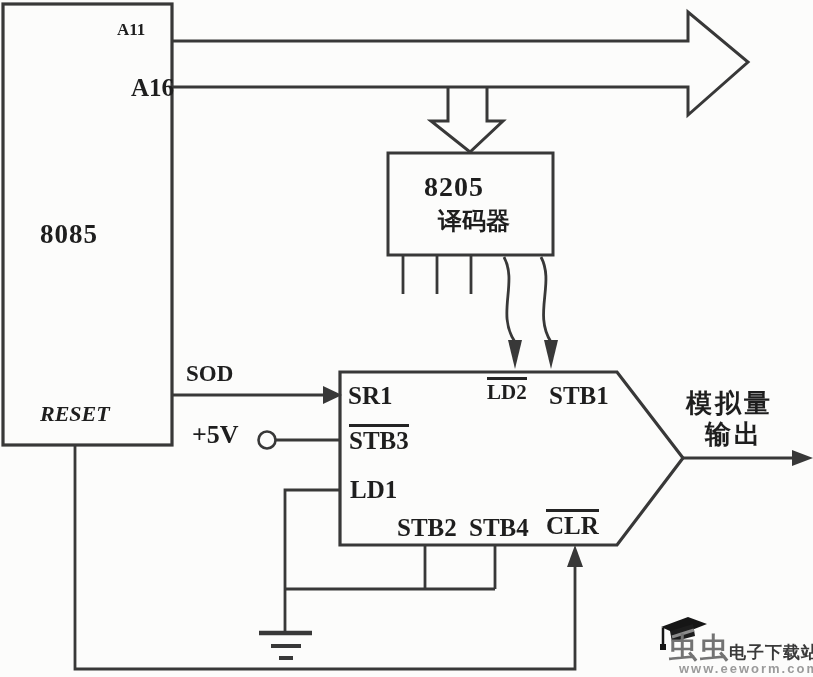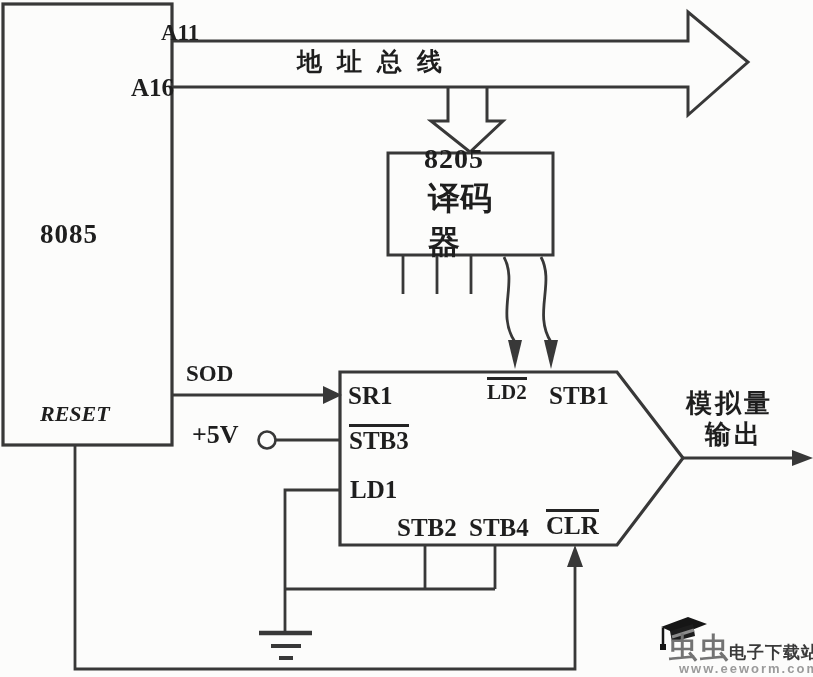--- a/index.html
+++ b/index.html
@@ -9,33 +9,33 @@
     font-family:"Liberation Serif","DejaVu Serif",serif;
     color:#1e1e1e;
   }
   #wires{position:absolute;left:0;top:0;width:813px;height:677px;}
   .lbl{position:absolute;font-weight:bold;white-space:nowrap;line-height:1.05;}
   .serif{font-family:"Liberation Serif","DejaVu Serif",serif;}
   .cjk{font-family:"DejaVu Sans","Liberation Sans",sans-serif;font-weight:bold;}
   .ov{border-top:3px solid #242424;padding-top:1px;display:inline-block;}
 
   
-  .a11{left:117px;top:21px;font-size:23px;margin-left:44px;}
+  .a11{left:117px;top:21px;font-size:17px;}
   .a16{left:115px;top:75px;font-size:25px;margin-left:16px;}
   .cpu-name{left:40px;top:220px;font-size:27px;letter-spacing:1px;}
   .reset{left:40px;top:402px;font-size:22px;font-style:italic;}
 
   
   .bus-label{left:297px;top:49px;font-size:25px;letter-spacing:15px;}
 
   
   .decoder-box{position:absolute;left:388px;top:153px;width:132px;height:102px;
     display:flex;flex-direction:column;align-items:center;justify-content:center;gap:2px;}
   .dec-num{font-size:28px;font-weight:bold;letter-spacing:1px;}
-  .dec-name{font-size:32px;margin-left:40px;}
+  .dec-name{font-size:24px;margin-left:40px;}
 
   
   .sod{left:186px;top:362px;font-size:23px;}
   .p5v{left:192px;top:421px;font-size:26px;}
 
   
   .sr1{left:348px;top:383px;font-size:25px;}
   .stb3{left:349px;top:424px;font-size:25px;}
   .ld1{left:350px;top:477px;font-size:25px;}
   .ld2{left:487px;top:377px;font-size:21px;}
@@ -106,21 +106,20 @@
       <polygon points="567,567 583,567 575,545"></polygon>
       <polygon points="792,450 792,466 813,458"></polygon>
     </g>
   </svg>
 
   <div class="lbl a11">A11</div>
   <div class="lbl a16">A16</div>
   <div class="lbl cpu-name">8085</div>
   <div class="lbl reset">RESET</div>
 
-  <div class="lbl cjk bus-label">地址总线</div>
 
   <div class="decoder-box">
     <div class="dec-num serif">8205</div>
     <div class="dec-name cjk">译码器</div>
   </div>
 
   <div class="lbl sod">SOD</div>
   <div class="lbl p5v">+5V</div>
 
   <div class="lbl sr1">SR1</div>

